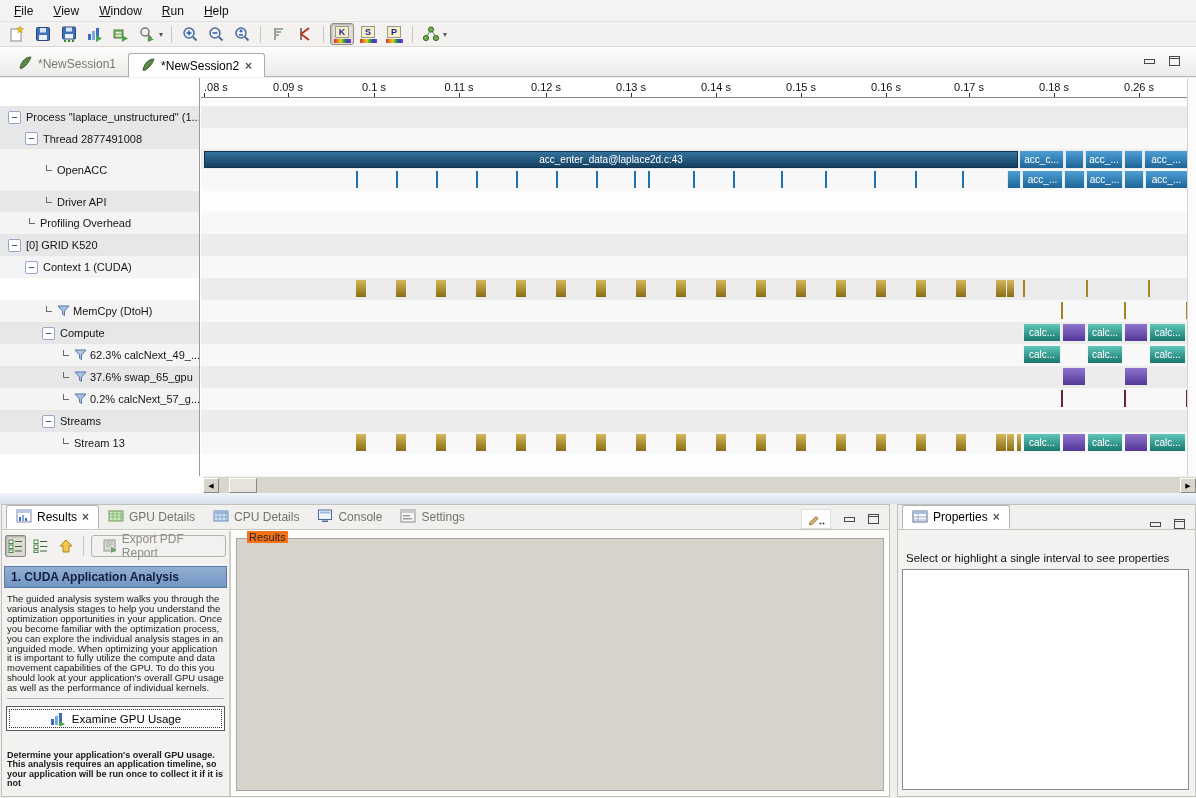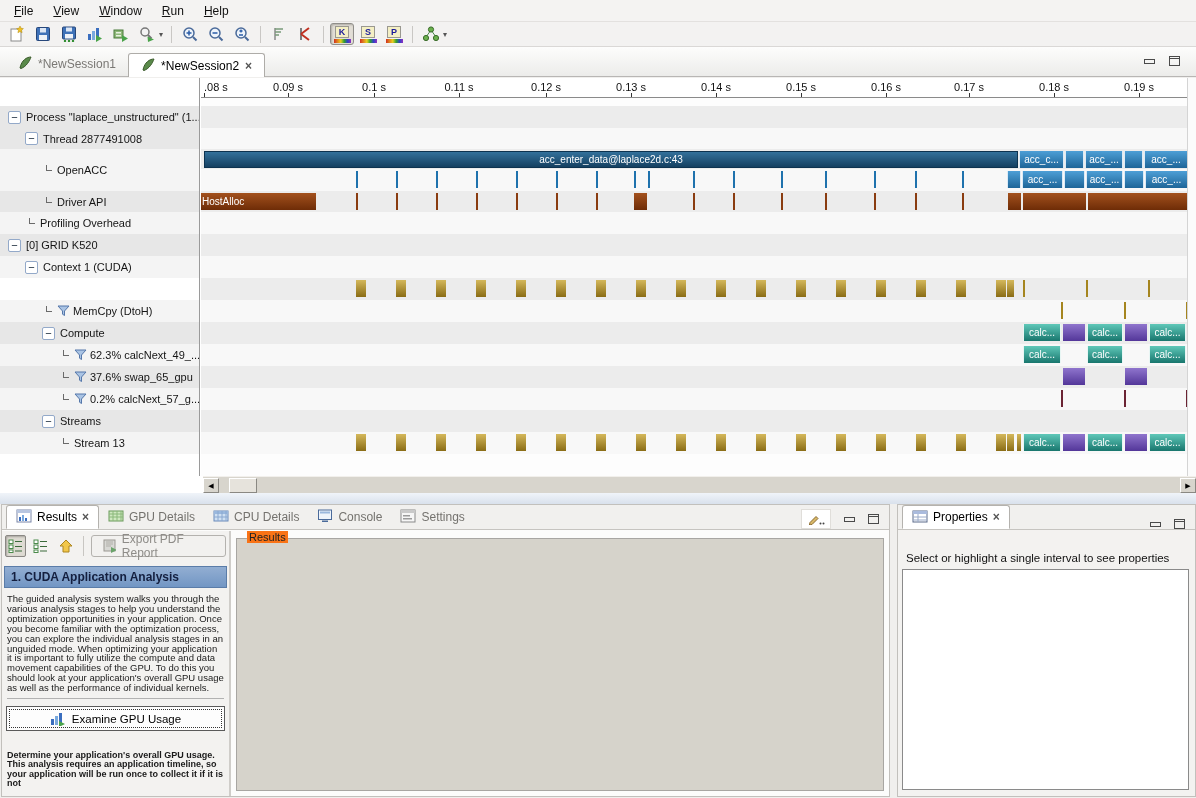--- a/index.html
+++ b/index.html
@@ -330,21 +330,21 @@
           <span class="rlabel" style="left: 515px; transform: translateX(-50%);">0.14 s</span>
           <span class="rtick" style="left: 515px;"></span>
           <span class="rlabel" style="left: 600px; transform: translateX(-50%);">0.15 s</span>
           <span class="rtick" style="left: 600px;"></span>
           <span class="rlabel" style="left: 685px; transform: translateX(-50%);">0.16 s</span>
           <span class="rtick" style="left: 685px;"></span>
           <span class="rlabel" style="left: 768px; transform: translateX(-50%);">0.17 s</span>
           <span class="rtick" style="left: 768px;"></span>
           <span class="rlabel" style="left: 853px; transform: translateX(-50%);">0.18 s</span>
           <span class="rtick" style="left: 853px;"></span>
-          <span class="rlabel" style="left: 938px; transform: translateX(-50%);">0.19 s</span>
+          <span class="rlabel" style="left: 938px; transform: translateX(-50%);">0.26 s</span>
           <span class="rtick" style="left: 938px;"></span>
         </div>
     <div class="crow" style="top: 28px; height: 22px; background: rgb(236, 236, 236);"></div>
         <div class="crow" style="top: 50px; height: 21px; background: rgb(248, 248, 248);"></div>
         <div class="crow" style="top: 71px; height: 20px; background: rgb(236, 236, 236);">
           <div class="seg navy" style="left: 3px; width: 814px;">acc_enter_data@laplace2d.c:43</div>
           <div class="seg blue" style="left: 818px; width: 45px;">acc_c...</div>
           <div class="seg blue" style="left: 864px; width: 19px;"></div>
           <div class="seg blue" style="left: 884px; width: 38px;">acc_...</div>
           <div class="seg blue" style="left: 923px; width: 19px;"></div>
@@ -366,41 +366,20 @@
           <div class="seg tickblue" style="left: 624px; width: 2px;"></div>
           <div class="seg tickblue" style="left: 673px; width: 2px;"></div>
           <div class="seg tickblue" style="left: 714px; width: 2px;"></div>
           <div class="seg tickblue" style="left: 761px; width: 2px;"></div>
           <div class="seg blue" style="left: 806px; width: 14px;"></div>
           <div class="seg blue" style="left: 821px; width: 41px;">acc_...</div>
           <div class="seg blue" style="left: 863px; width: 21px;"></div>
           <div class="seg blue" style="left: 885px; width: 37px;">acc_...</div>
           <div class="seg blue" style="left: 923px; width: 20px;"></div>
           <div class="seg blue" style="left: 944px; width: 43px;">acc_...</div>
-        </div>
-        <div class="crow" style="top: 113px; height: 21px; background: rgb(236, 236, 236);">
-          <div class="seg rust" style="left: -2px; width: 117px;">HostAlloc</div>
-          <div class="seg tickrust" style="left: 155px; width: 2px;"></div>
-          <div class="seg tickrust" style="left: 195px; width: 2px;"></div>
-          <div class="seg tickrust" style="left: 235px; width: 2px;"></div>
-          <div class="seg tickrust" style="left: 275px; width: 2px;"></div>
-          <div class="seg tickrust" style="left: 315px; width: 2px;"></div>
-          <div class="seg tickrust" style="left: 355px; width: 2px;"></div>
-          <div class="seg tickrust" style="left: 395px; width: 2px;"></div>
-          <div class="seg rust" style="left: 433px; width: 13px;"></div>
-          <div class="seg tickrust" style="left: 492px; width: 2px;"></div>
-          <div class="seg tickrust" style="left: 532px; width: 2px;"></div>
-          <div class="seg tickrust" style="left: 580px; width: 2px;"></div>
-          <div class="seg tickrust" style="left: 624px; width: 2px;"></div>
-          <div class="seg tickrust" style="left: 673px; width: 2px;"></div>
-          <div class="seg tickrust" style="left: 714px; width: 2px;"></div>
-          <div class="seg tickrust" style="left: 761px; width: 2px;"></div>
-          <div class="seg rust" style="left: 807px; width: 13px;"></div>
-          <div class="seg rust" style="left: 822px; width: 63px;"></div>
-          <div class="seg rust" style="left: 887px; width: 99px;"></div>
         </div>
         <div class="crow" style="top: 134px; height: 22px; background: rgb(248, 248, 248);"></div>
         <div class="crow" style="top: 156px; height: 22px; background: rgb(236, 236, 236);"></div>
         <div class="crow" style="top: 178px; height: 22px; background: rgb(248, 248, 248);"></div>
         <div class="crow" style="top: 200px; height: 22px; background: rgb(236, 236, 236);">
           <div class="seg gold" style="left: 155px; width: 10px;"></div>
           <div class="seg gold" style="left: 195px; width: 10px;"></div>
           <div class="seg gold" style="left: 235px; width: 10px;"></div>
           <div class="seg gold" style="left: 275px; width: 10px;"></div>
           <div class="seg gold" style="left: 315px; width: 10px;"></div>

